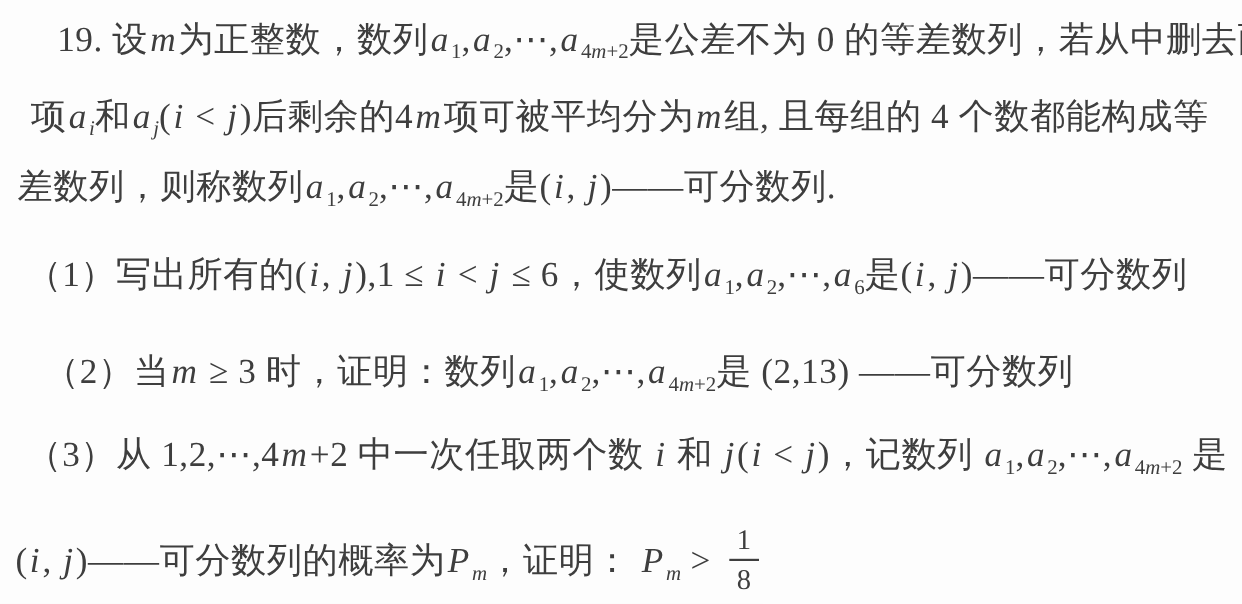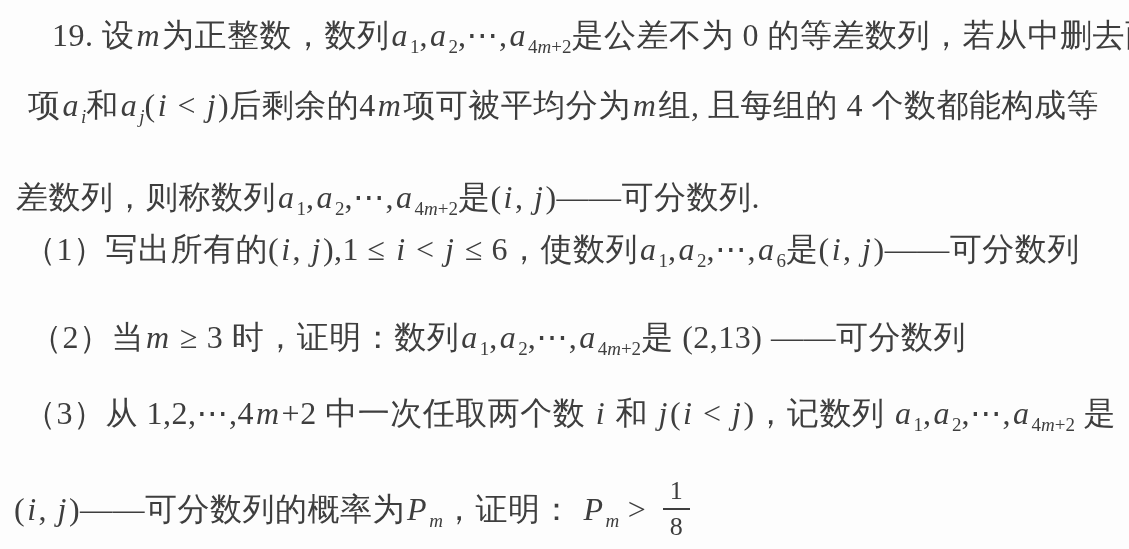--- a/index.html
+++ b/index.html
@@ -39,23 +39,23 @@
     font-size: 26px;
     line-height: 1.15;
     margin-left: 8px;
     transform: translateY(-4px);
   }
   .frac .num { display: block; padding: 0 7px 2px; border-bottom: 2px solid #3e3e3e; }
   .frac .den { display: block; padding-top: 2px; }
 
   #line1 { top: 14px;  left: 52px; }
   #line2 { top: 84px;  left: 28px; }
-  #line3 { top: 176px; left: 16px; }
+  #line3 { top: 148px; left: 16px; }
   #line4 { top: 228px; left: 24px; }
-  #line5 { top: 316px; left: 30px; }
+  #line5 { top: 316px; left: 40px; }
   #line6 { top: 392px; left: 24px; }
   #line7 { top: 480px; left: 14px; }
 </style>
 </head>
 <body>
 
 <div class="page">
   <div class="line" id="line1"><span class="s-r">19. 设</span><span class="s-i">m</span><span class="s-r">为正整数，数列</span><span class="s-i">a</span><span class="s-sub">1</span><span class="s-r">,</span><span class="s-i">a</span><span class="s-sub">2</span><span class="s-r">,⋯,</span><span class="s-i">a</span><span class="s-sub">4</span><span class="s-subi">m</span><span class="s-sub">+2</span><span class="s-r">是公差不为 0 的等差数列，若从中删去两</span></div>
   <div class="line" id="line2"><span class="s-r">项</span><span class="s-i">a</span><span class="s-subi">i</span><span class="s-r">和</span><span class="s-i">a</span><span class="s-subi">j</span><span class="s-r">(</span><span class="s-i">i</span><span class="s-r"> &lt; </span><span class="s-i">j</span><span class="s-r">)</span><span class="s-r">后剩余的</span><span class="s-r">4</span><span class="s-i">m</span><span class="s-r">项可被平均分为</span><span class="s-i">m</span><span class="s-r">组, 且每组的 4 个数都能构成等</span></div>
   <div class="line" id="line3"><span class="s-r">差数列，则称数列</span><span class="s-i">a</span><span class="s-sub">1</span><span class="s-r">,</span><span class="s-i">a</span><span class="s-sub">2</span><span class="s-r">,⋯,</span><span class="s-i">a</span><span class="s-sub">4</span><span class="s-subi">m</span><span class="s-sub">+2</span><span class="s-r">是</span><span class="s-r">(</span><span class="s-i">i</span><span class="s-r">, </span><span class="s-i">j</span><span class="s-r">)</span><span class="s-r">——可分数列.</span></div>

